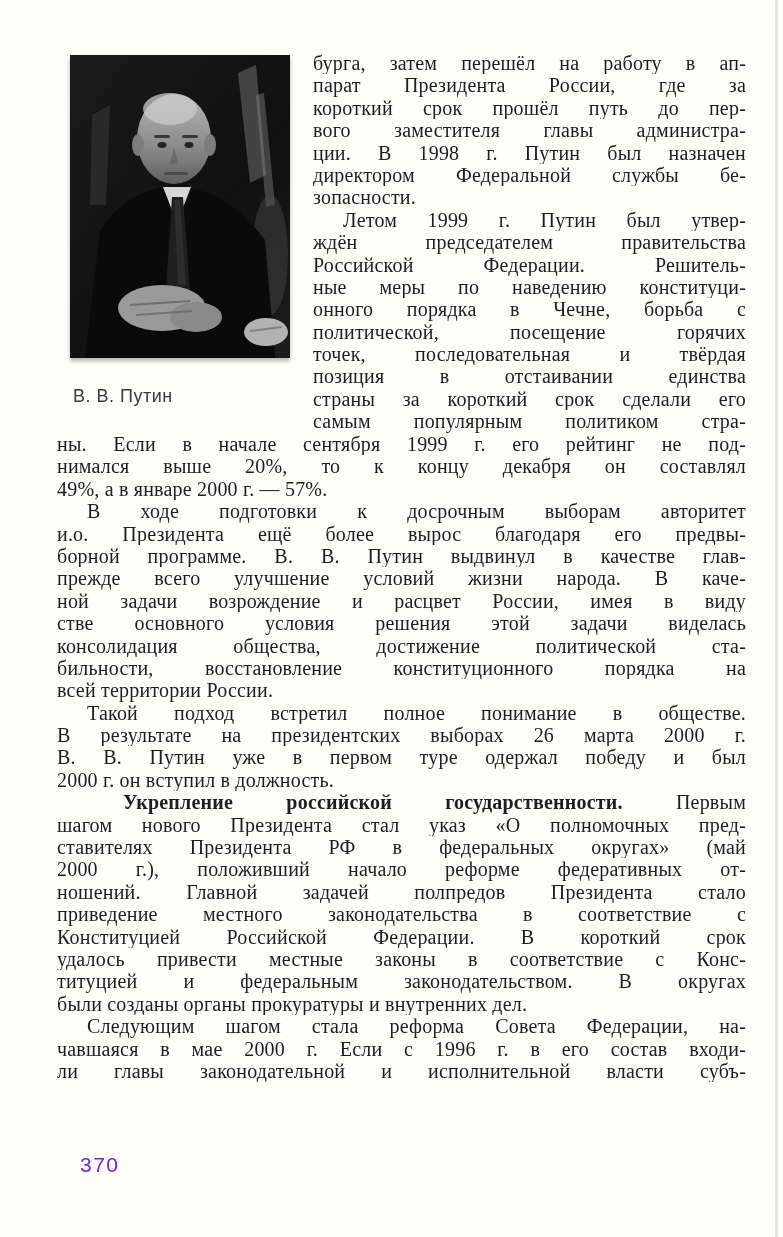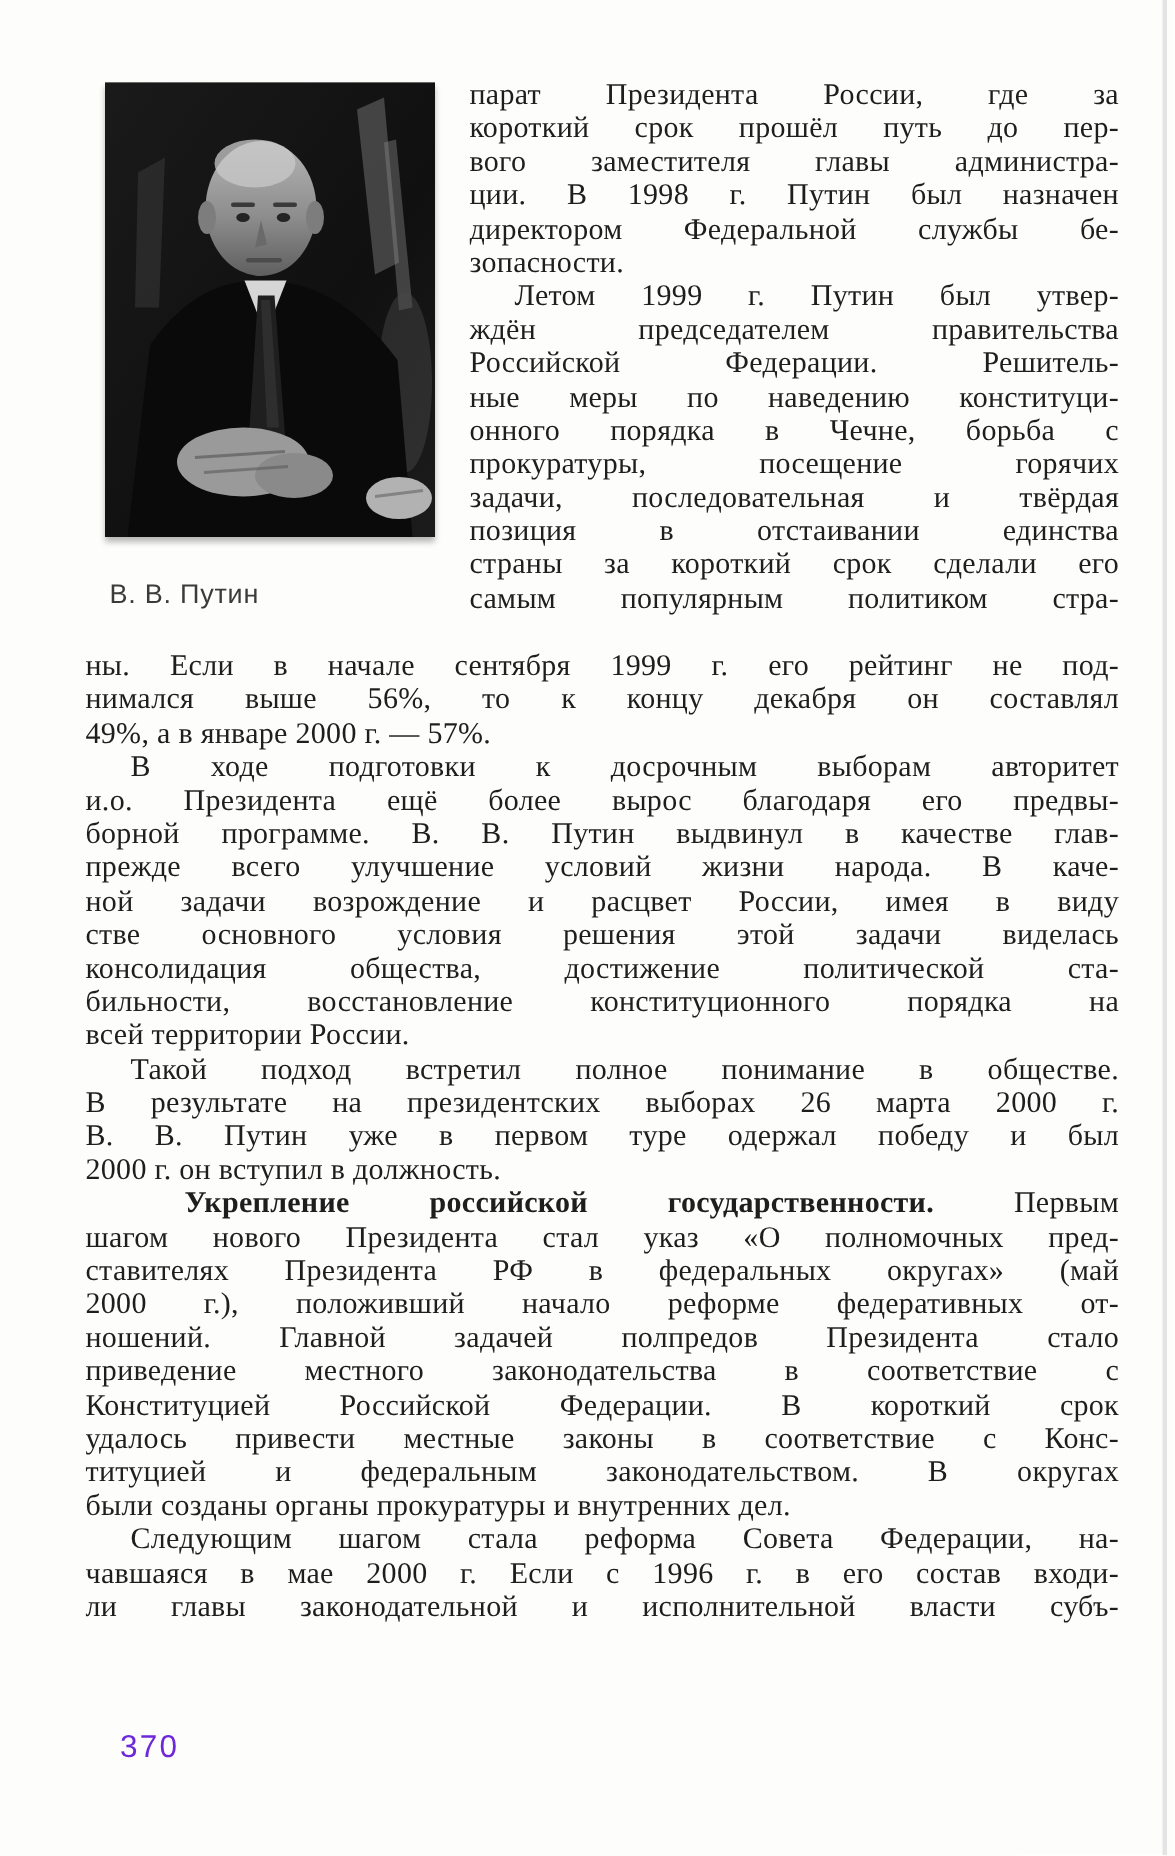--- a/index.html
+++ b/index.html
@@ -98,41 +98,42 @@
       <path d="M66 260 L122 256" stroke="#5c5c5c" stroke-width="2" fill="none" opacity="0.6"></path>
 
       <ellipse cx="196" cy="277" rx="22" ry="14" fill="#b2b2b2"></ellipse>
       <path d="M180 276 L212 272" stroke="#6f6f6f" stroke-width="2" fill="none" opacity="0.7"></path>
     </svg>
   </div>
 
   <div id="photo-caption">В. В. Путин</div>
 
   <div id="column-text" class="textblock">
+      <div class="tline">бурга, затем перешёл на работу в ап-</div>
       <div class="tline">парат Президента России, где за</div>
       <div class="tline">короткий срок прошёл путь до пер-</div>
       <div class="tline">вого заместителя главы администра-</div>
       <div class="tline">ции. В 1998 г. Путин был назначен</div>
       <div class="tline">директором Федеральной службы бе-</div>
       <div class="tline pend">зопасности.</div>
       <div class="tline pind">Летом 1999 г. Путин был утвер-</div>
       <div class="tline">ждён председателем правительства</div>
       <div class="tline">Российской Федерации. Решитель-</div>
       <div class="tline">ные меры по наведению конституци-</div>
       <div class="tline">онного порядка в Чечне, борьба с</div>
-      <div class="tline">прокуратуры, посещение горячих</div>
-      <div class="tline">задачи, последовательная и твёрдая</div>
+      <div class="tline">политической, посещение горячих</div>
+      <div class="tline">точек, последовательная и твёрдая</div>
       <div class="tline">позиция в отстаивании единства</div>
       <div class="tline">страны за короткий срок сделали его</div>
       <div class="tline">самым популярным политиком стра-</div>
     </div>
 
   <div id="full-text" class="textblock">
       <div class="tline">ны. Если в начале сентября 1999 г. его рейтинг не под-</div>
-      <div class="tline">нимался выше 56%, то к концу декабря он составлял</div>
+      <div class="tline">нимался выше 20%, то к концу декабря он составлял</div>
       <div class="tline pend">49%, а в январе 2000 г. — 57%.</div>
       <div class="tline pind">В ходе подготовки к досрочным выборам авторитет</div>
       <div class="tline">и.о. Президента ещё более вырос благодаря его предвы-</div>
       <div class="tline">борной программе. В. В. Путин выдвинул в качестве глав-</div>
       <div class="tline">прежде всего улучшение условий жизни народа. В каче-</div>
       <div class="tline">ной задачи возрождение и расцвет России, имея в виду</div>
       <div class="tline">стве основного условия решения этой задачи виделась</div>
       <div class="tline">консолидация общества, достижение политической ста-</div>
       <div class="tline">бильности, восстановление конституционного порядка на</div>
       <div class="tline pend">всей территории России.</div>

